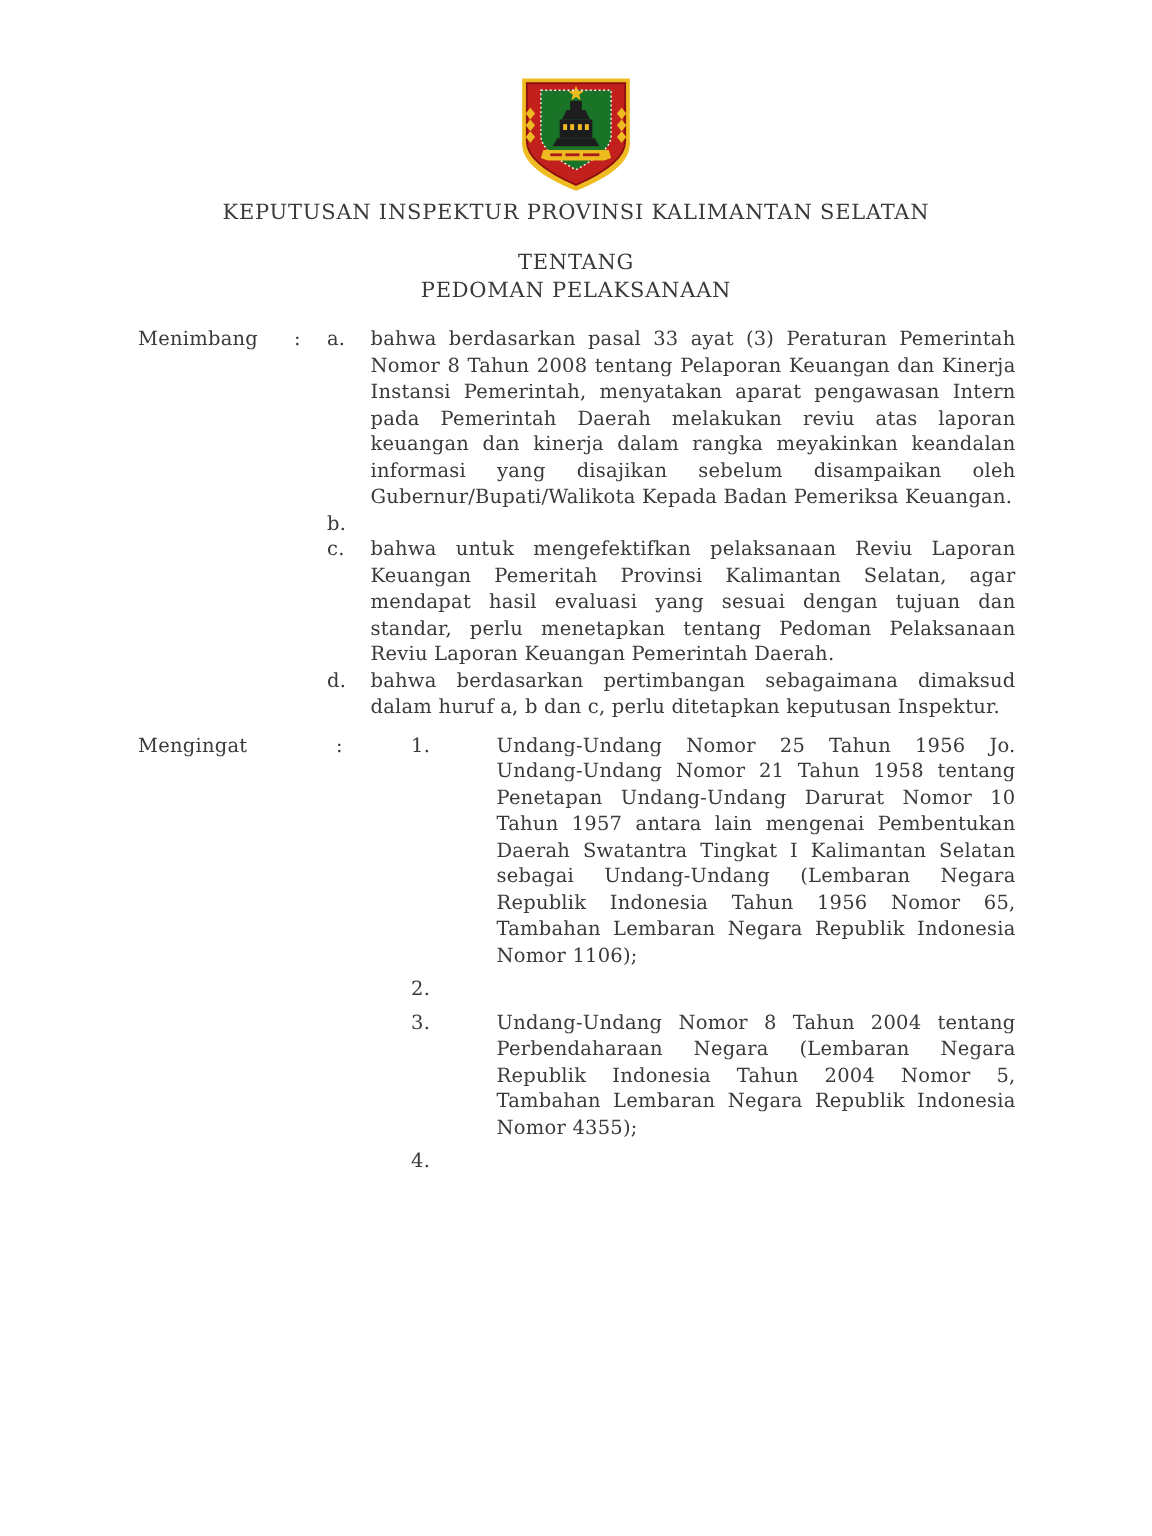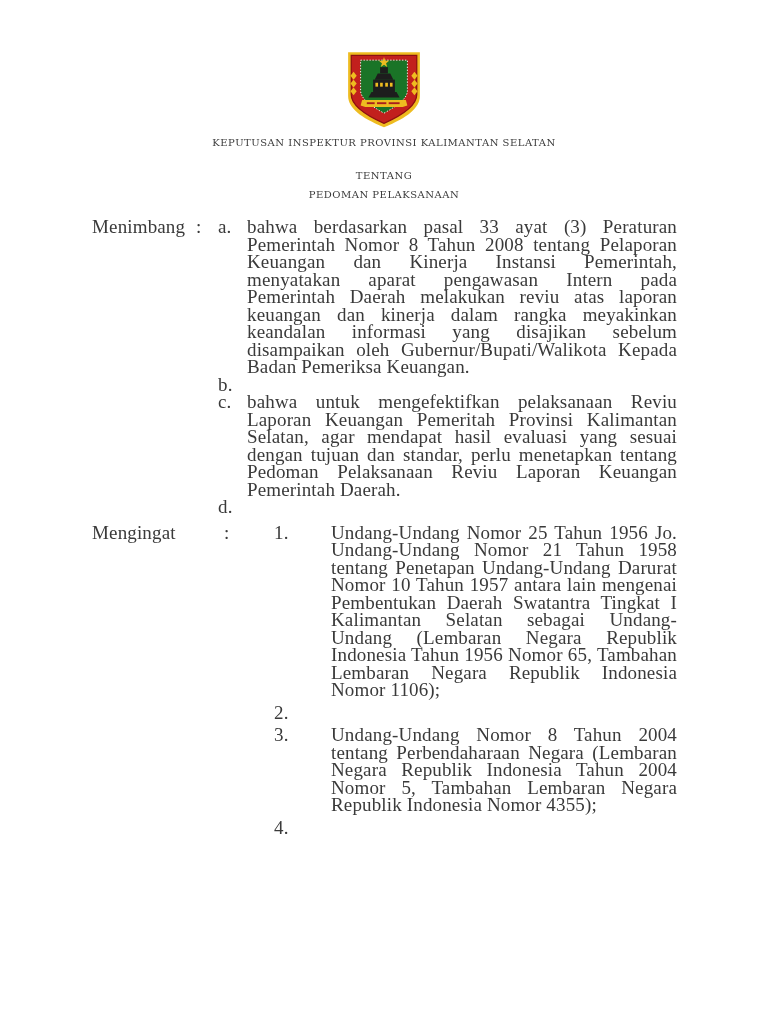--- a/index.html
+++ b/index.html
@@ -25,33 +25,32 @@
   .f-gold   { fill: var(--gold, #eebc20); }
   .f-red    { fill: var(--shield_red, #c2201d); stroke: var(--shield_border, #8c0f12); stroke-width: 1.6; }
   .f-green  { fill: var(--field_green, #1a7427); stroke: #ffffff; stroke-width: 1.2; stroke-dasharray: 1.6 2.2; }
   .f-dark   { fill: var(--emblem_dark, #1d1d1d); }
   .f-window { fill: var(--gold, #eebc20); }
   .f-mark   { fill: var(--ribbon_text_red, #a81d1d); }
   
   .titles {
     margin-top: 5px;
     text-align: center;
-    font-size: 10px;
+    font-size: 14px;
     line-height: 19px;
     letter-spacing: 0.5px;
     color: var(--text, #3a3a3a);
   }
   .subject { margin-top: 14px; }
   .pre { white-space: pre-wrap; }
   
   .doc-body {
     margin: 14px 91px 0 92px;
-    font-size: 19px;
+    font-size: 13px;
     line-height: 17.5px;
-    font-family: Liberation Serif, serif;
   }
   .row {
     display: grid;
     grid-template-columns: 104px 22px 29px 1fr;
   }
   .row.sec-1 { margin-bottom: 5px; gap: 28px; }
   .row.section-start { margin-top: 8px; }
   .cell { letter-spacing: 0.15px; }
   .cell.text { text-align: justify; }
   .muted { color: var(--muted_text, #72808c); }
@@ -127,20 +126,21 @@
       <div class="cell label"></div>
       <div class="cell colon"></div>
       <div class="cell marker">c.</div>
       <div class="cell text"><span>bahwa untuk mengefektifkan pelaksanaan Reviu Laporan Keuangan Pemeritah Provinsi Kalimantan Selatan, agar mendapat hasil evaluasi yang sesuai dengan tujuan dan standar, perlu menetapkan tentang Pedoman Pelaksanaan Reviu Laporan Keuangan Pemerintah Daerah.</span></div>
     </div>
 
     <div class="row sec-0">
       <div class="cell label"></div>
       <div class="cell colon"></div>
       <div class="cell marker">d.</div>
+      <div class="cell text"><span>bahwa berdasarkan pertimbangan sebagaimana dimaksud dalam huruf a, b dan c, perlu ditetapkan keputusan Inspektur.</span></div>
     </div>
 
     <div class="row sec-1 section-start">
       <div class="cell label">Mengingat</div>
       <div class="cell colon">:</div>
       <div class="cell marker">1.</div>
       <div class="cell text"><span>Undang-Undang Nomor 25 Tahun 1956 Jo. Undang-Undang Nomor 21 Tahun 1958 tentang Penetapan Undang-Undang Darurat Nomor 10 Tahun 1957 antara lain mengenai Pembentukan Daerah Swatantra Tingkat I Kalimantan Selatan sebagai Undang-Undang (Lembaran Negara Republik Indonesia Tahun 1956 Nomor 65, Tambahan Lembaran Negara Republik Indonesia Nomor 1106);</span></div>
     </div>
 
     <div class="row sec-1">

